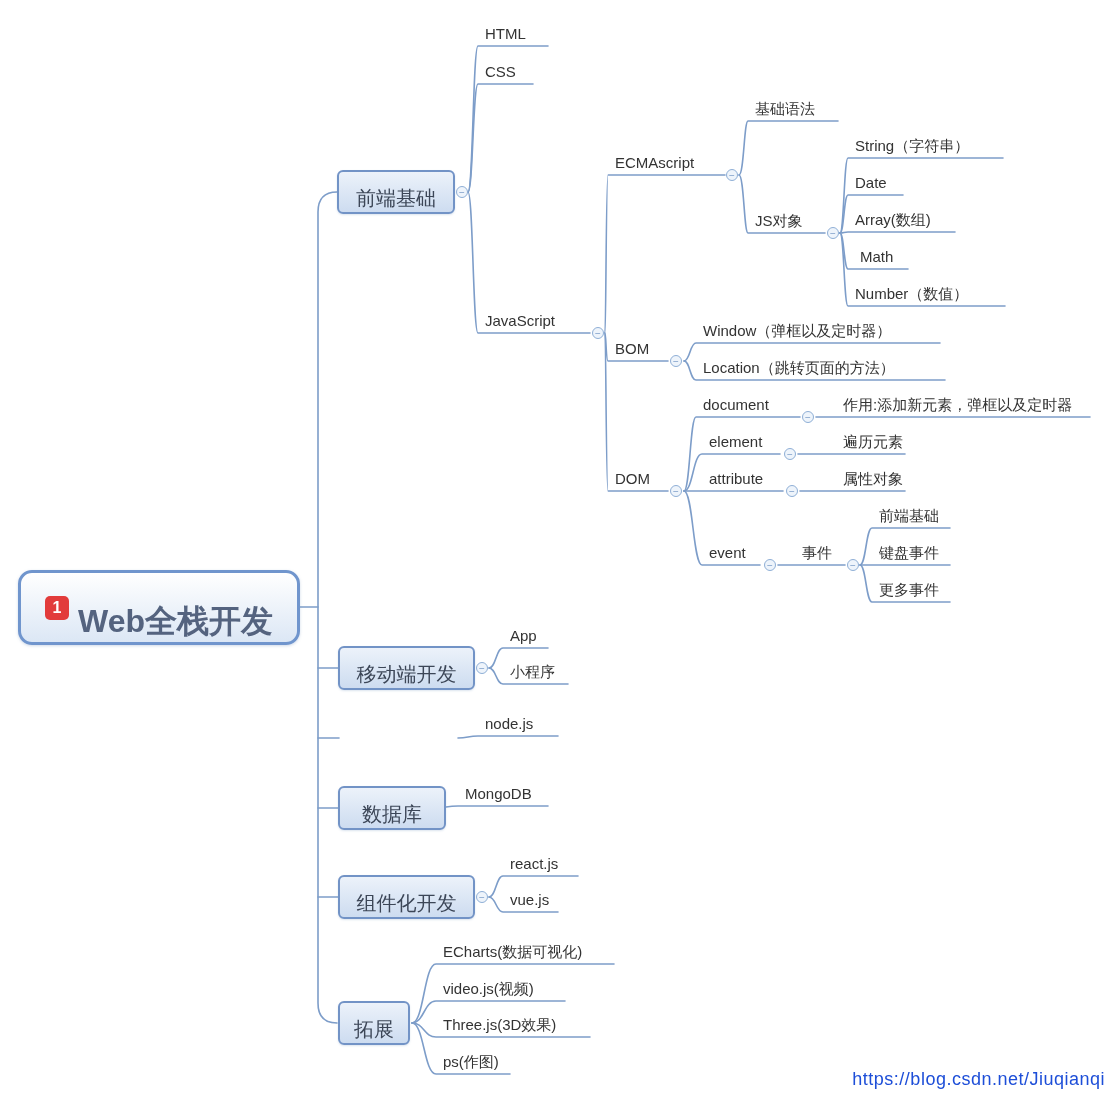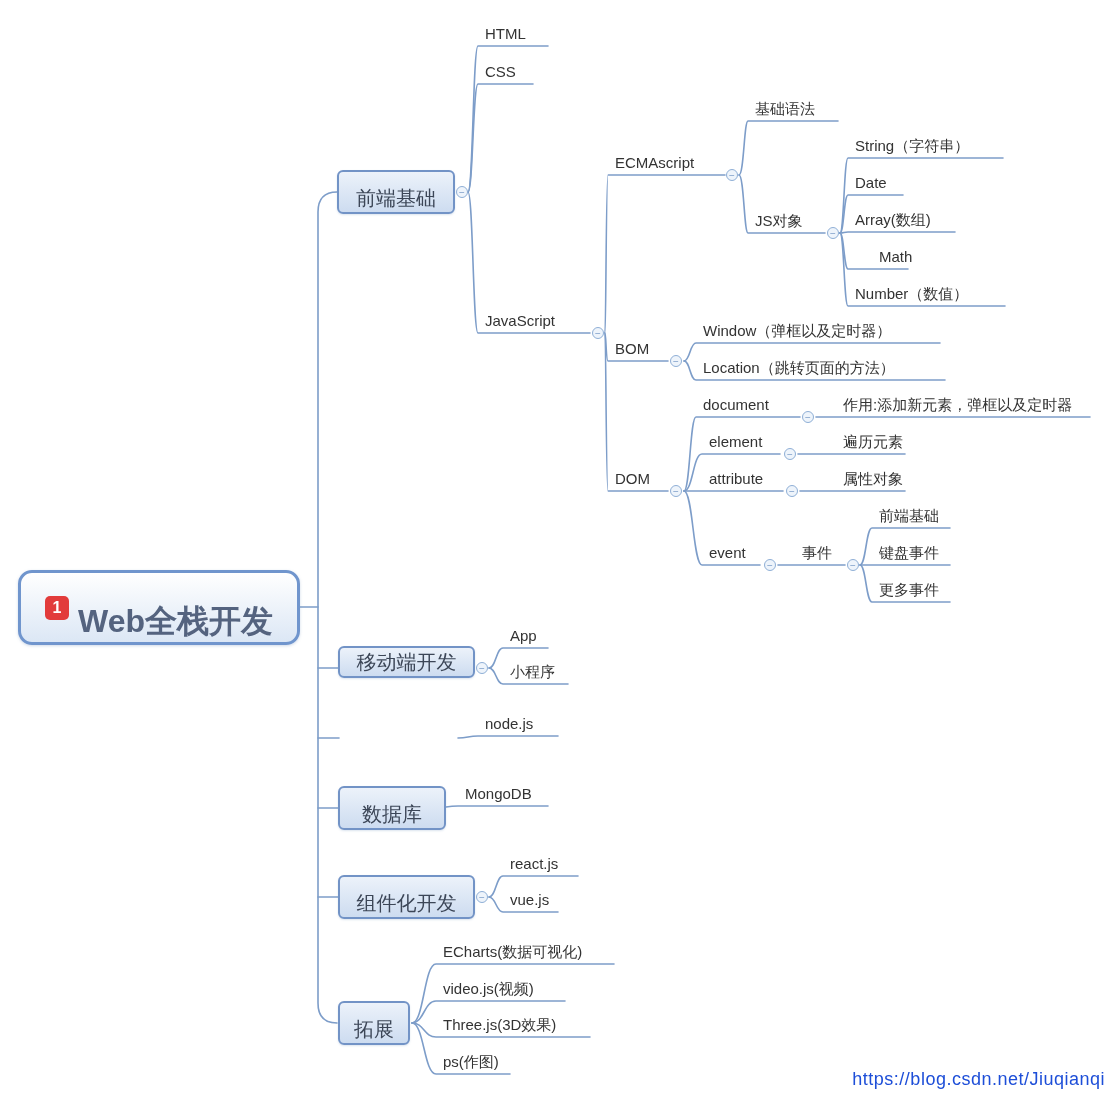--- a/index.html
+++ b/index.html
@@ -99,21 +99,21 @@
   </svg>
 
   <div class="root">
     <span class="badge">1</span>
     <span class="root-label">Web全栈开发</span>
   </div>
 
   <div class="branch" style="left:337px;top:170px;width:118px;height:44px">
       <span>前端基础</span>
     </div>
-  <div class="branch" style="left:338px;top:646px;width:137px;height:32px">
+  <div class="branch" style="left:338px;top:646px;width:137px;height:44px">
       <span>移动端开发</span>
     </div>
   <div class="branch" style="left:338px;top:786px;width:108px;height:44px">
       <span>数据库</span>
     </div>
   <div class="branch" style="left:338px;top:875px;width:137px;height:44px">
       <span>组件化开发</span>
     </div>
   <div class="branch" style="left:338px;top:1001px;width:72px;height:44px">
       <span>拓展</span>
@@ -121,21 +121,21 @@
 
   <div class="leaf" style="left:478px;top:22px">HTML</div>
   <div class="leaf" style="left:478px;top:60px">CSS</div>
   <div class="leaf" style="left:478px;top:309px">JavaScript</div>
   <div class="leaf" style="left:608px;top:151px">ECMAscript</div>
   <div class="leaf" style="left:748px;top:97px">基础语法</div>
   <div class="leaf" style="left:748px;top:209px">JS对象</div>
   <div class="leaf" style="left:848px;top:134px">String（字符串）</div>
   <div class="leaf" style="left:848px;top:171px">Date</div>
   <div class="leaf" style="left:848px;top:208px">Array(数组)</div>
-  <div class="leaf" style="left:872px;top:245px">Math</div>
+  <div class="leaf" style="left:853px;top:245px">Math</div>
   <div class="leaf" style="left:848px;top:282px">Number（数值）</div>
   <div class="leaf" style="left:608px;top:337px">BOM</div>
   <div class="leaf" style="left:696px;top:319px">Window（弹框以及定时器）</div>
   <div class="leaf" style="left:696px;top:356px">Location（跳转页面的方法）</div>
   <div class="leaf" style="left:608px;top:467px">DOM</div>
   <div class="leaf" style="left:696px;top:393px">document</div>
   <div class="leaf note" style="left:836px;top:393px">作用:添加新元素，弹框以及定时器</div>
   <div class="leaf" style="left:702px;top:430px">element</div>
   <div class="leaf" style="left:836px;top:430px">遍历元素</div>
   <div class="leaf" style="left:702px;top:467px">attribute</div>

